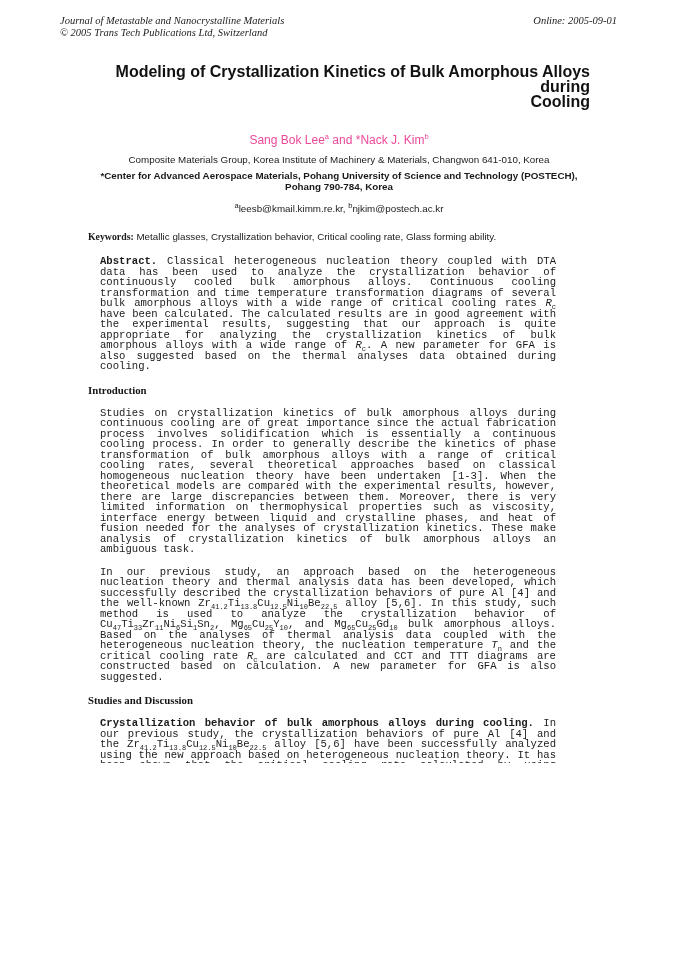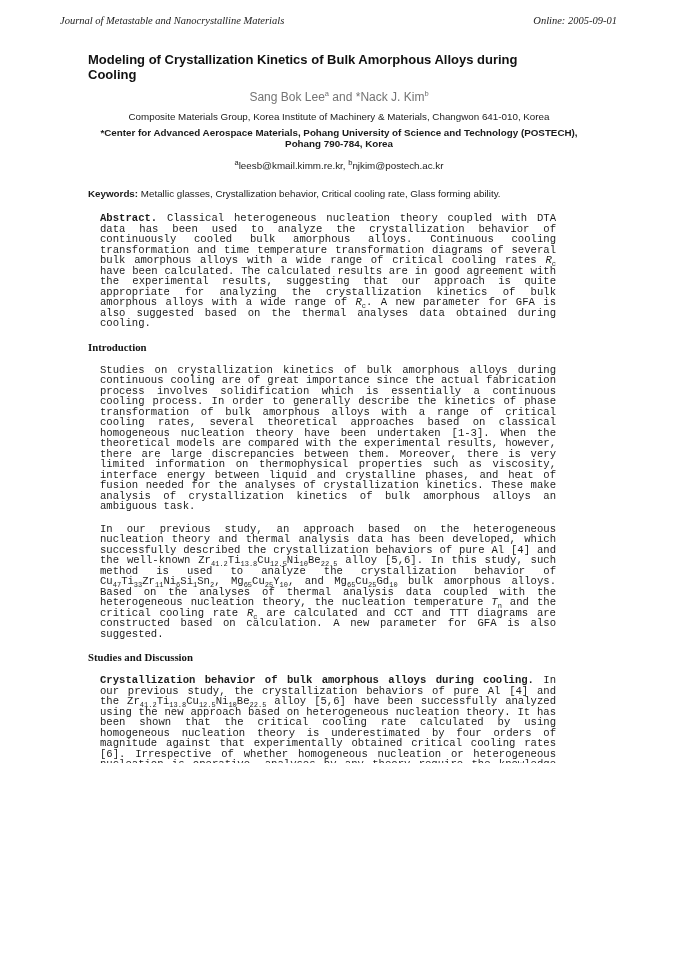--- a/index.html
+++ b/index.html
@@ -23,54 +23,54 @@
     font-style: italic;
     font-size: 10.5px;
     line-height: 12px;
     color: #222;
   }
   .journal-header .left div { white-space: nowrap; }
   .journal-header .right { white-space: nowrap; }
   
   .title {
     margin: 25px 88px 0 88px;
-    text-align: left;
+    text-align: right;
     font-family: "Liberation Sans", sans-serif;
     font-weight: bold;
-    font-size: 13px;
+    font-size: 16px;
     line-height: 15px;
     color: #111;
   }
   .authors {
-    margin-top: 7px;
+    margin-top: 23px;
     text-align: center;
     font-family: "Liberation Sans", sans-serif;
     font-size: 12px;
-    color: #737373;
+    color: #ec4899;
   }
   .authors sup, .emails sup, .affil sup { font-size: 7.5px; }
   .affil, .emails {
     margin: 7px 70px 0 70px;
     text-align: center;
     font-family: "Liberation Sans", sans-serif;
     font-size: 9.8px;
     line-height: 11.5px;
     color: #1a1a1a;
   }
   .affil2 { margin-top: 4px; font-weight: bold; }
   .emails { margin-top: 7px; }
   
   .keywords {
     margin: 17px 110px 0 88px;
     font-family: "Liberation Sans", sans-serif;
     font-size: 9.8px;
     line-height: 12px;
     color: #1a1a1a;
   }
-  .keywords b { font-weight: bold; }
+  .keywords b { font-weight: bold; font-family: Liberation Serif, serif; }
   
   .body-col {
     margin: 0 110px 0 88px; 
   }
   .para {
     margin: 12px;
     text-align: justify;
     font-family: Liberation Mono, monospace;
     font-size: 10.6px;
     line-height: 10.5px;
@@ -91,20 +91,21 @@
   .sec-heading.first { margin-top: 11px; }
 </style>
 </head>
 <body>
 
 <div class="page">
 
   <div class="journal-header">
     <div class="left">
       <div>Journal of Metastable and Nanocrystalline Materials</div>
+      <div>© 2005 Trans Tech Publications Ltd, Switzerland</div>
     </div>
     <div class="right">Online: 2005-09-01</div>
   </div>
 
   <h1 class="title">Modeling of Crystallization Kinetics of Bulk Amorphous Alloys during<br>Cooling</h1>
 
   <div class="authors">Sang Bok Lee<sup>a</sup> and *Nack J. Kim<sup>b</sup></div>
 
   <div class="affil">Composite Materials Group, Korea Institute of Machinery &amp; Materials, Changwon 641-010, Korea</div>
   <div class="affil affil2">*Center for Advanced Aerospace Materials, Pohang University of Science and Technology (POSTECH),<br>Pohang 790-784, Korea</div>

